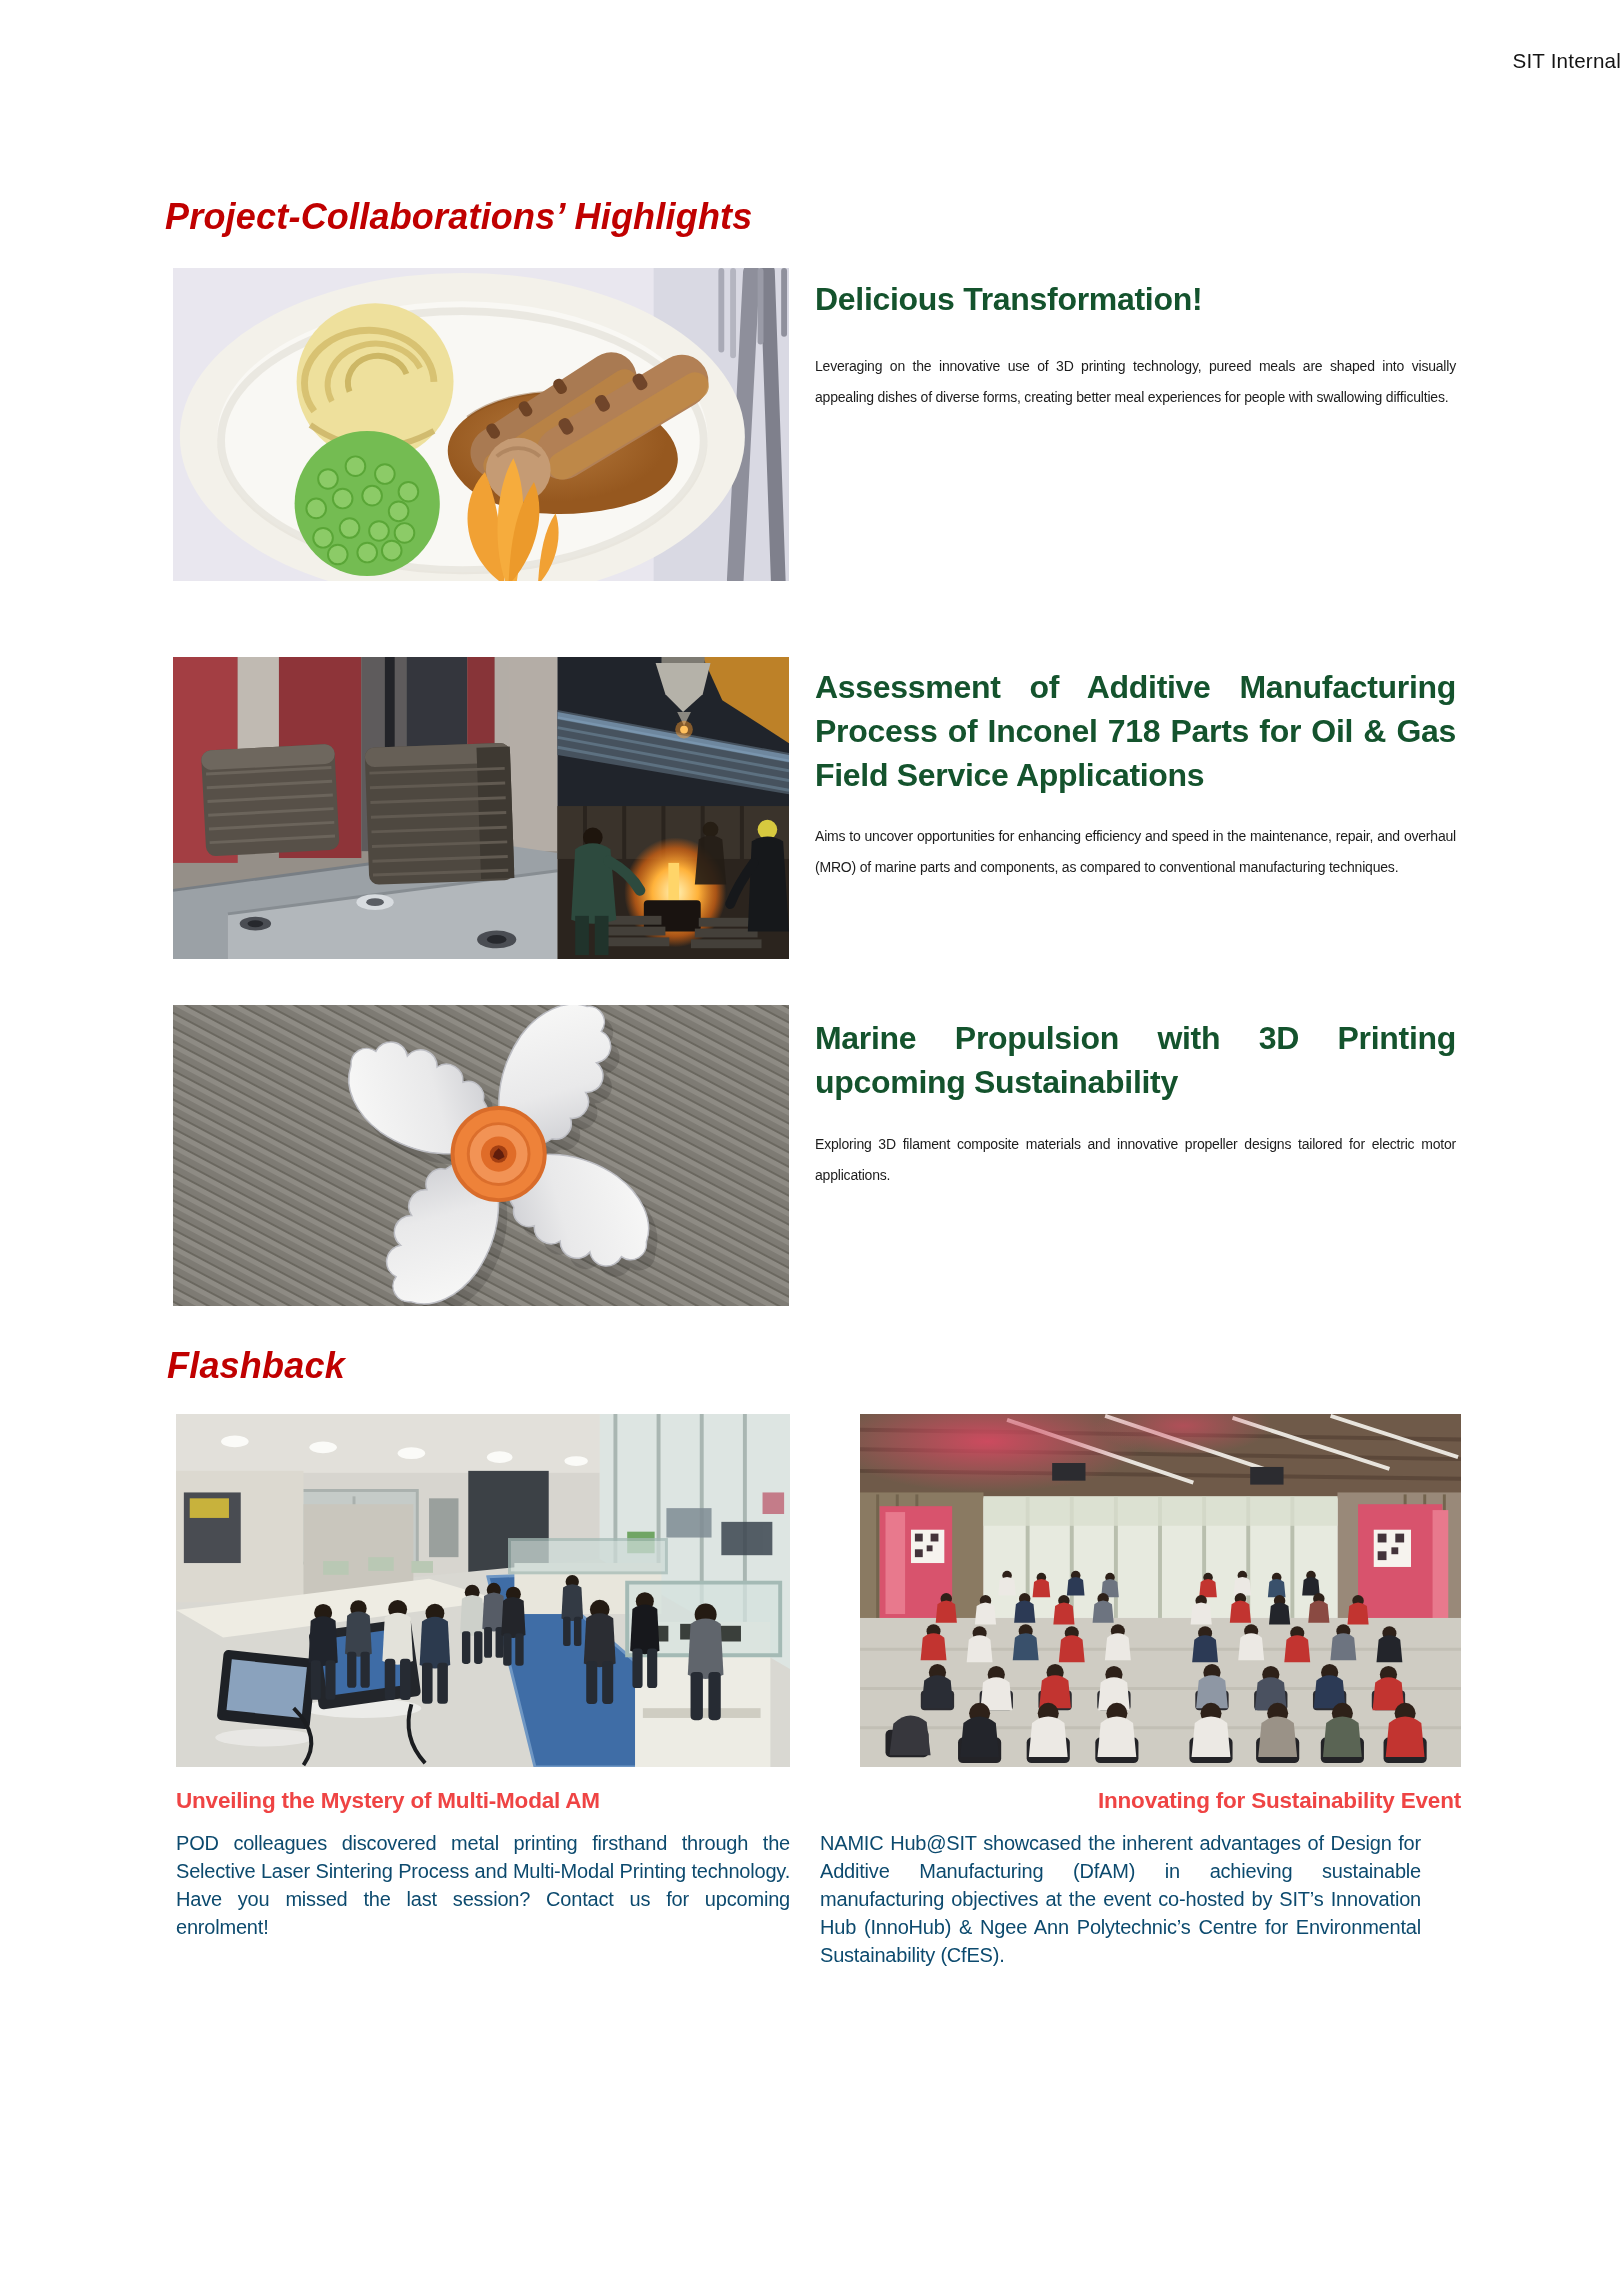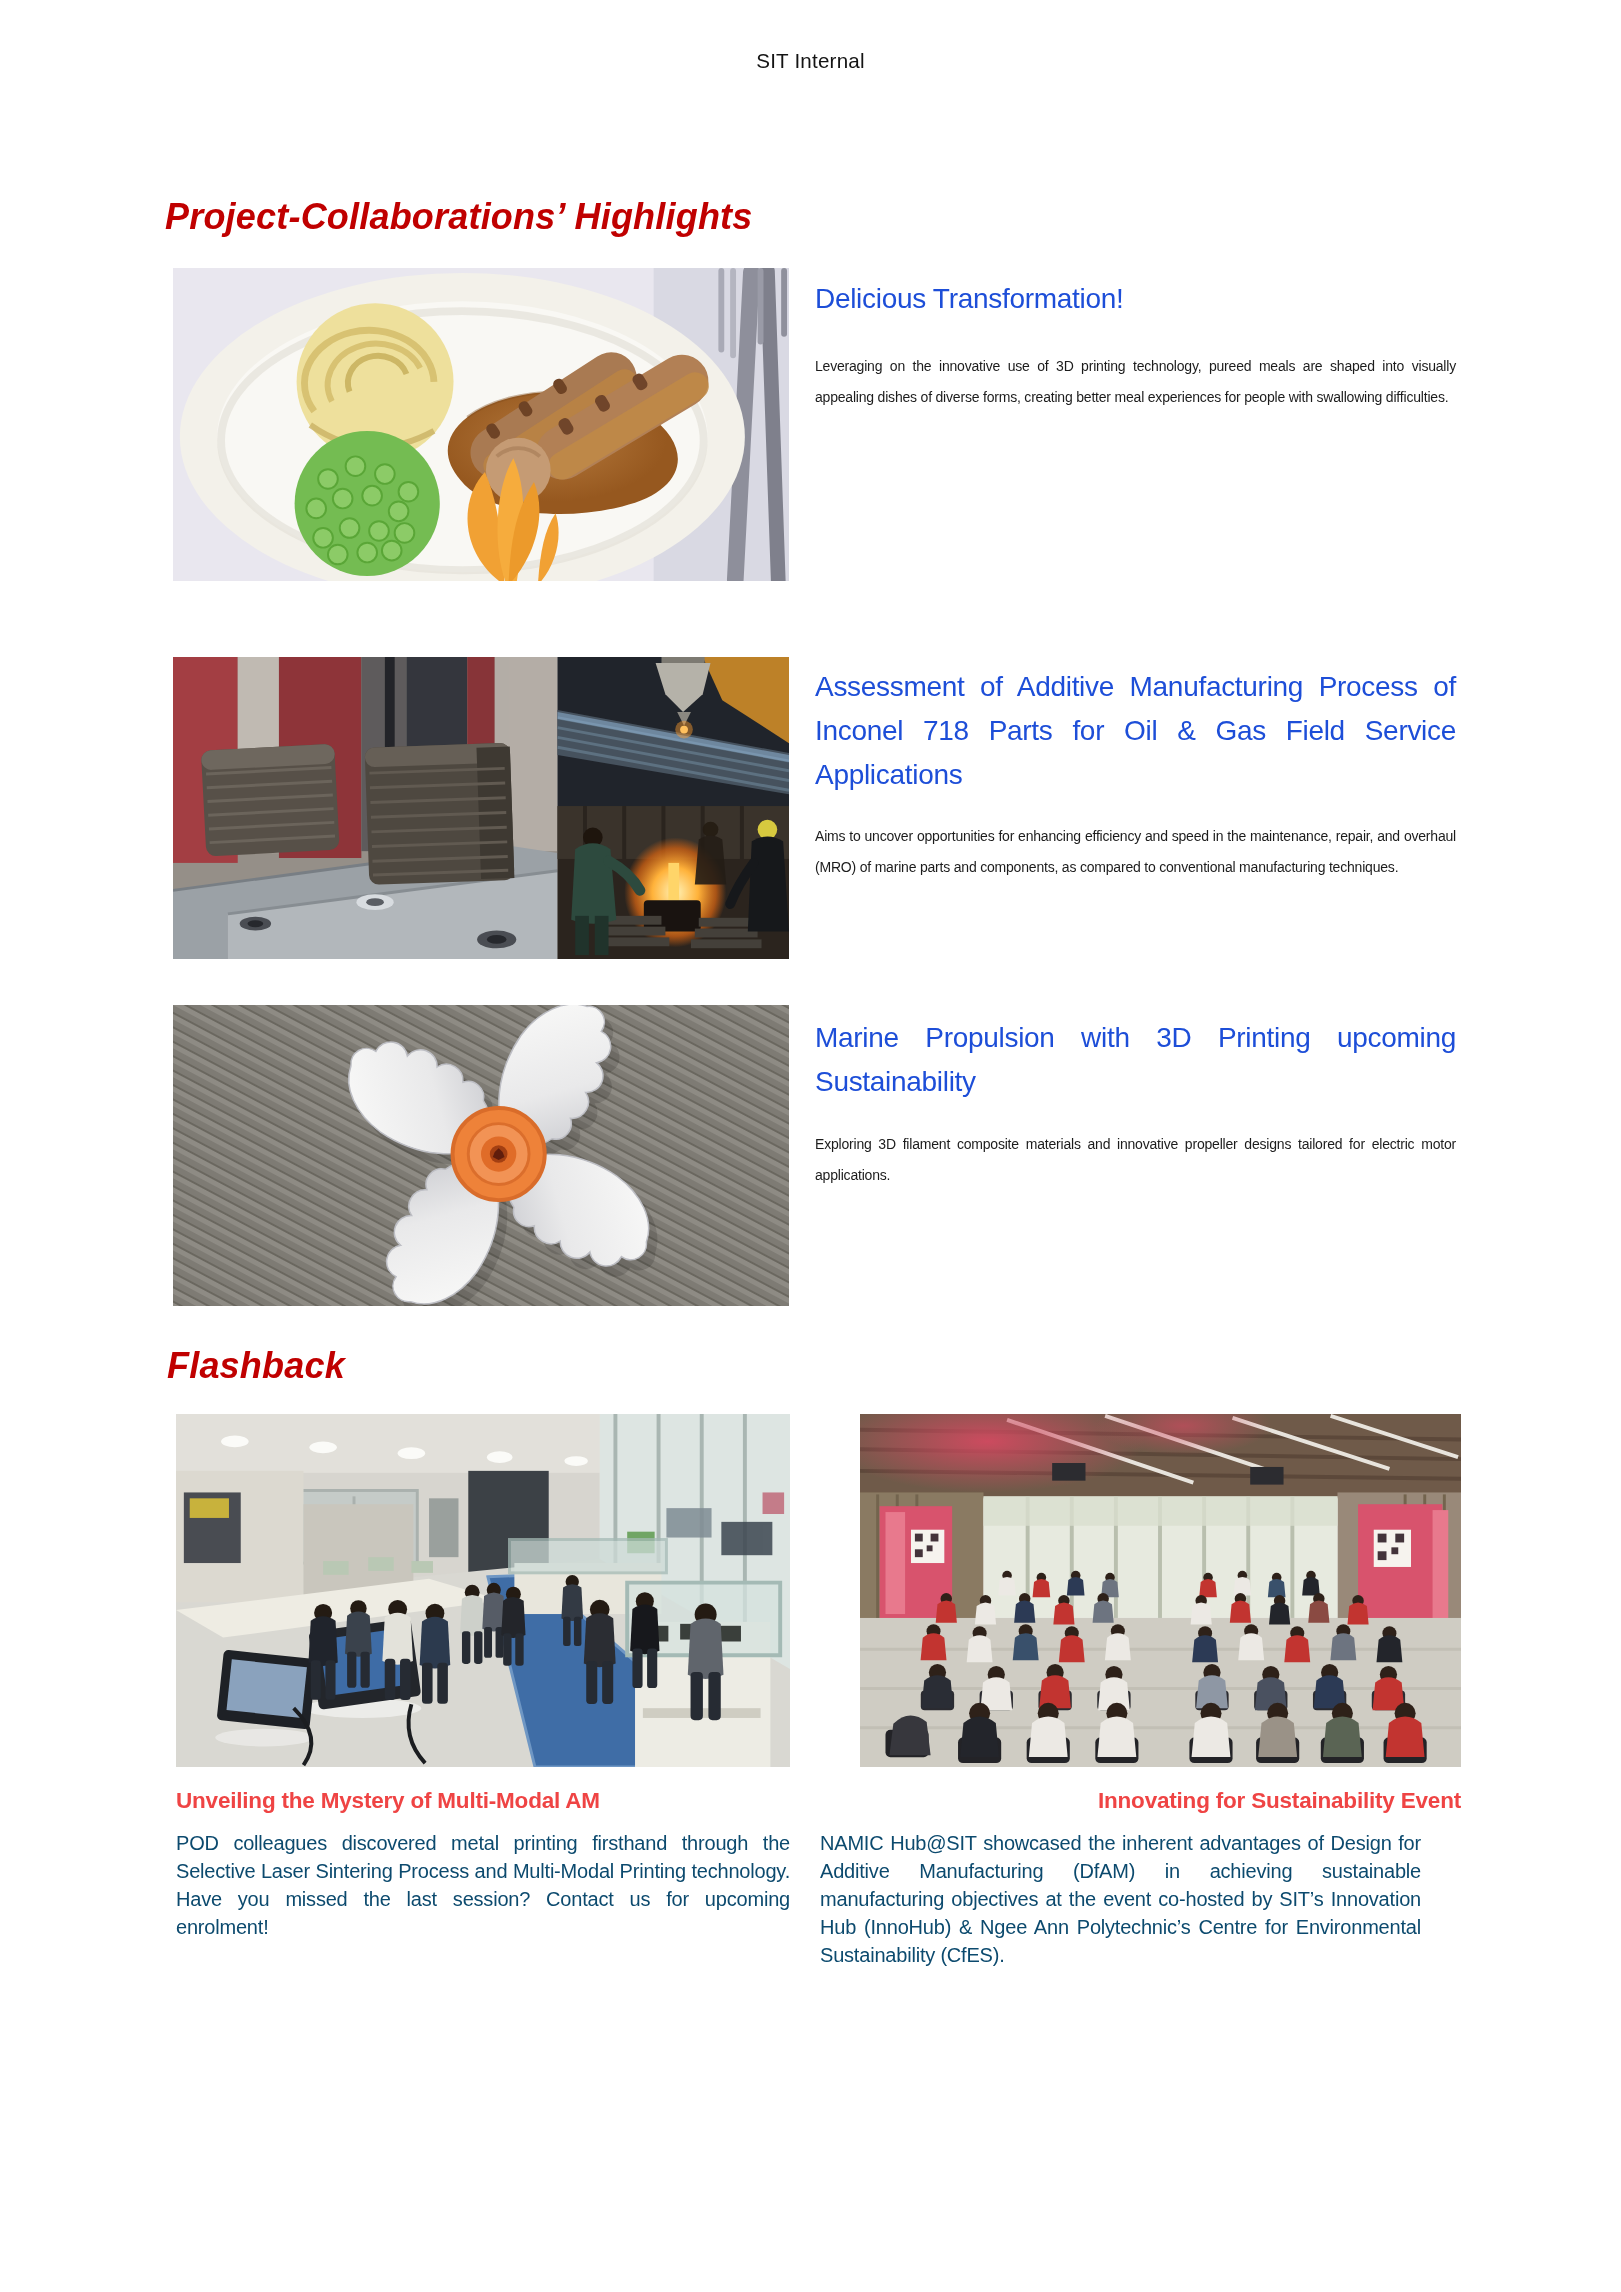--- a/index.html
+++ b/index.html
@@ -4,32 +4,32 @@
 <style>
   * { margin:0; padding:0; box-sizing:border-box; }
   html,body { background:#ffffff; }
   body {
     width:1621px; height:2293px; position:relative;
     font-family:"Liberation Sans", sans-serif; color:#161616;
     overflow:hidden;
   }
   .abs { position:absolute; }
   .doc-header {
-    top:49px; left:0; width:100%; text-align:center;
+    top:49px; left:0; width:100%; text-align:right;
     font-size:20.6px; color:#141414; letter-spacing:0.2px;
   }
   .red-heading {
     color:#C00000; font-weight:bold; font-style:italic;
     font-size:36px; letter-spacing:0.2px;
   }
   figure { overflow:hidden; background:#eee; }
   figure svg { display:block; width:100%; height:100%; }
   .article-title {
-    font-weight:normal; font-size:28px; line-height:44px;
-    text-align:justify; color:#1d4ed8; letter-spacing:-0.3px;
+    font-weight:bold; font-size:32px; line-height:44px;
+    text-align:justify; color:#14532d; letter-spacing:-0.3px;
   }
   .article-body {
     font-size:14px; line-height:31px; text-align:justify;
     color:#1c1c1c; letter-spacing:-0.2px;
   }
   .fb-title {
     font-weight:bold; font-size:22.5px; line-height:29px;
     color:#ef4444; letter-spacing:-0.2px;
   }
   .fb-body {

